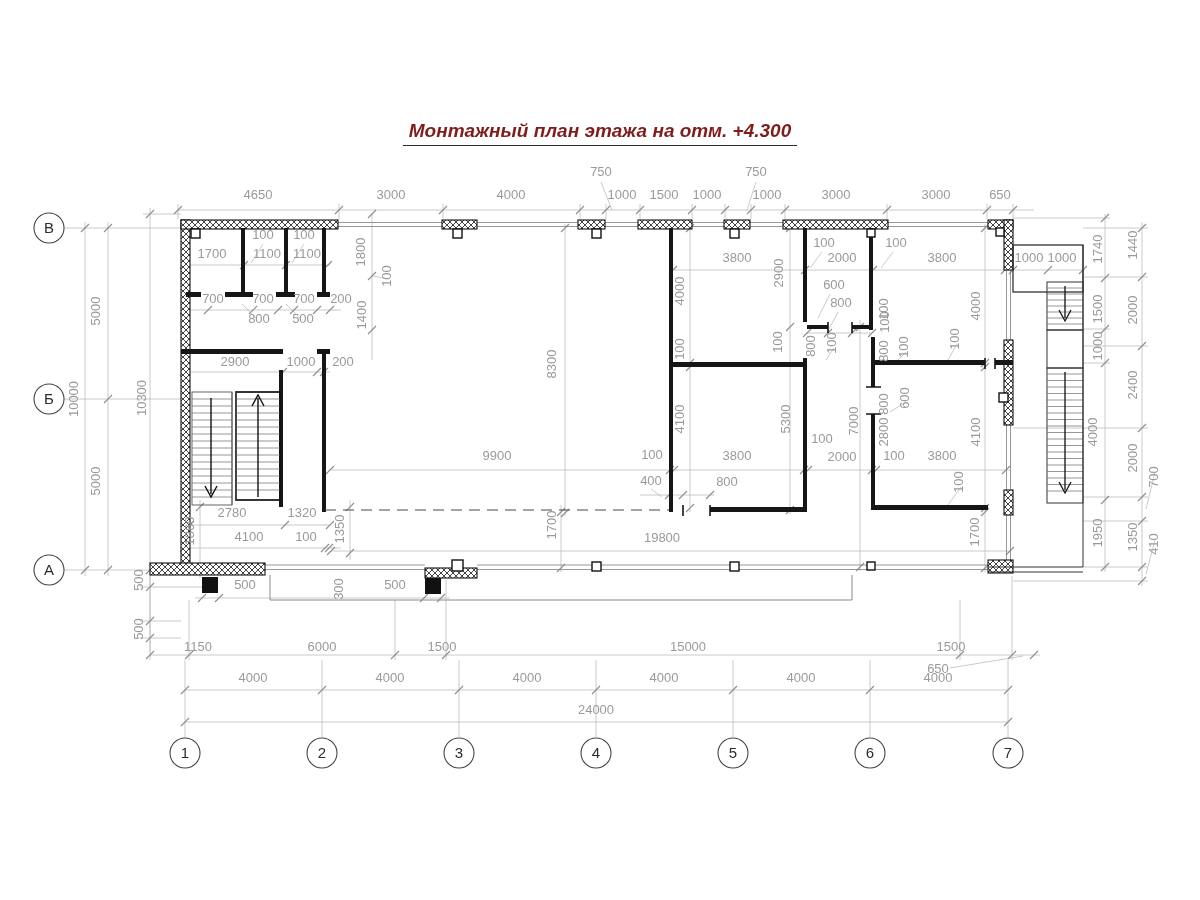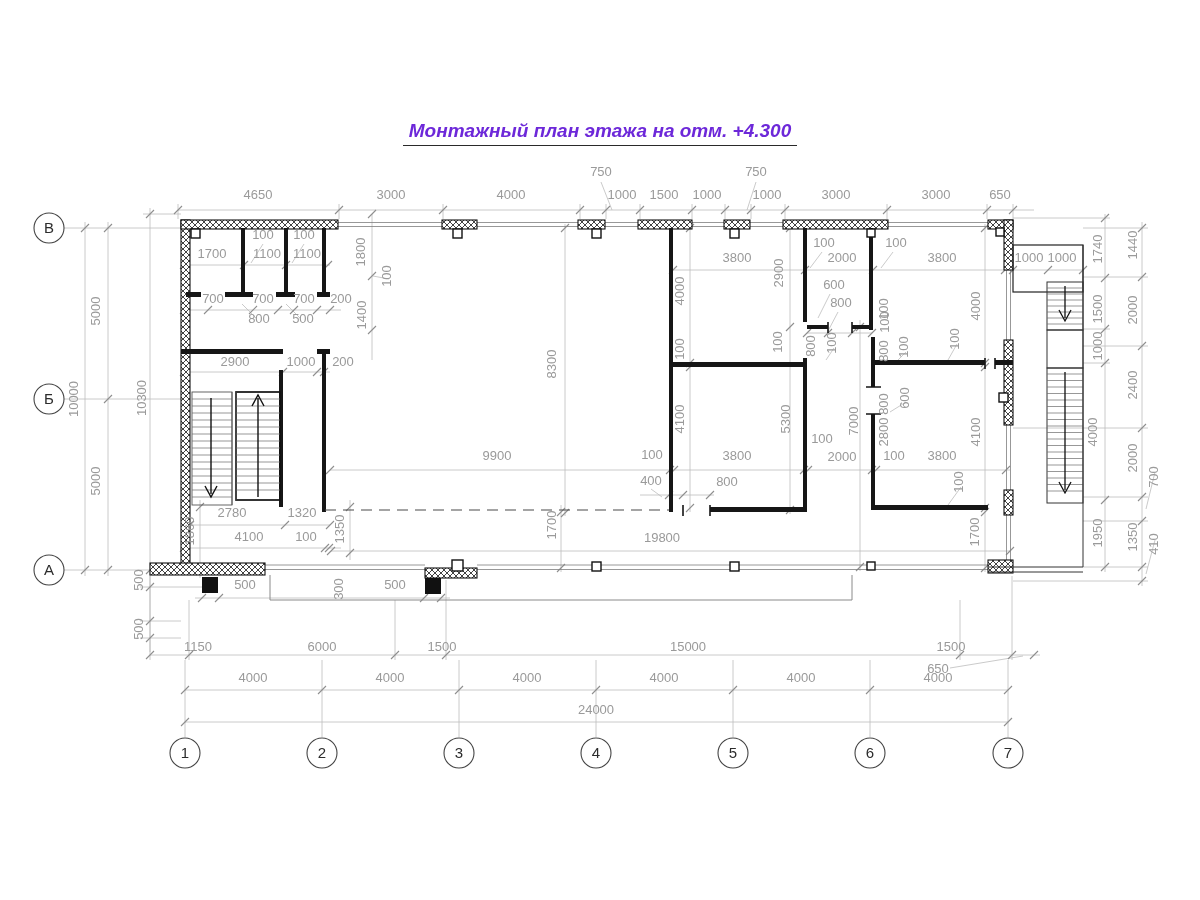--- a/index.html
+++ b/index.html
@@ -1,18 +1,18 @@
 <!DOCTYPE html>
 <html><head>
 <meta charset="utf-8">
 <style>
   html,body{margin:0;padding:0;background:#fff;width:1200px;height:900px;overflow:hidden;}
   body{font-family:"Liberation Sans", sans-serif;position:relative;}
   #title-wrap{position:absolute;top:120px;left:0;width:100%;text-align:center;z-index:5;}
-  #plan-title{display:inline-block;font-style:italic;font-weight:bold;font-size:19px;color:#6d28d9;
+  #plan-title{display:inline-block;font-style:italic;font-weight:bold;font-size:19px;color:#7f1d1d;
     border-bottom:1.6px solid #2a2a2a;padding:0 6px 3px 6px;}
   svg{position:absolute;top:0;left:0;}
   .dimtxt{fill:#9a9a9a;font-size:13px;font-family:"Liberation Sans",sans-serif;}
   .axistxt{fill:#2c2c2c;font-size:15px;font-family:"Liberation Sans",sans-serif;}
 </style>
 </head>
 <body>
 
 <div id="title-wrap">
   <span id="plan-title">Монтажный план этажа на отм. +4.300</span>

